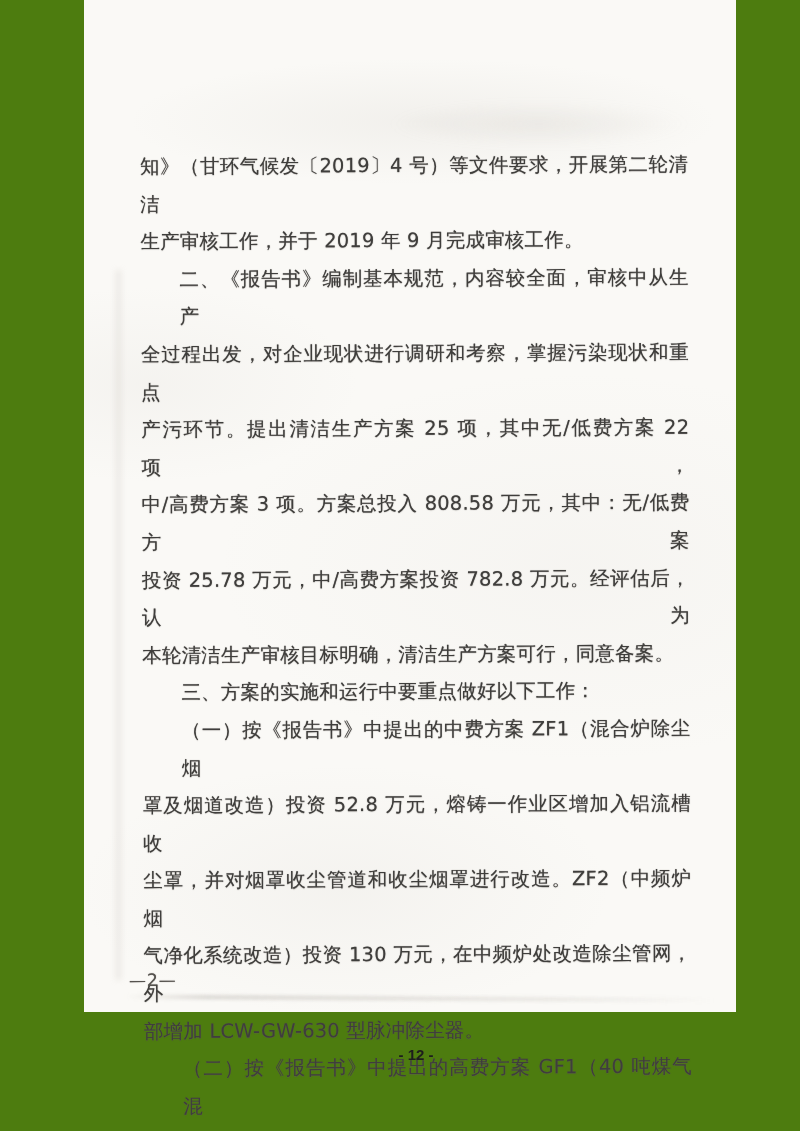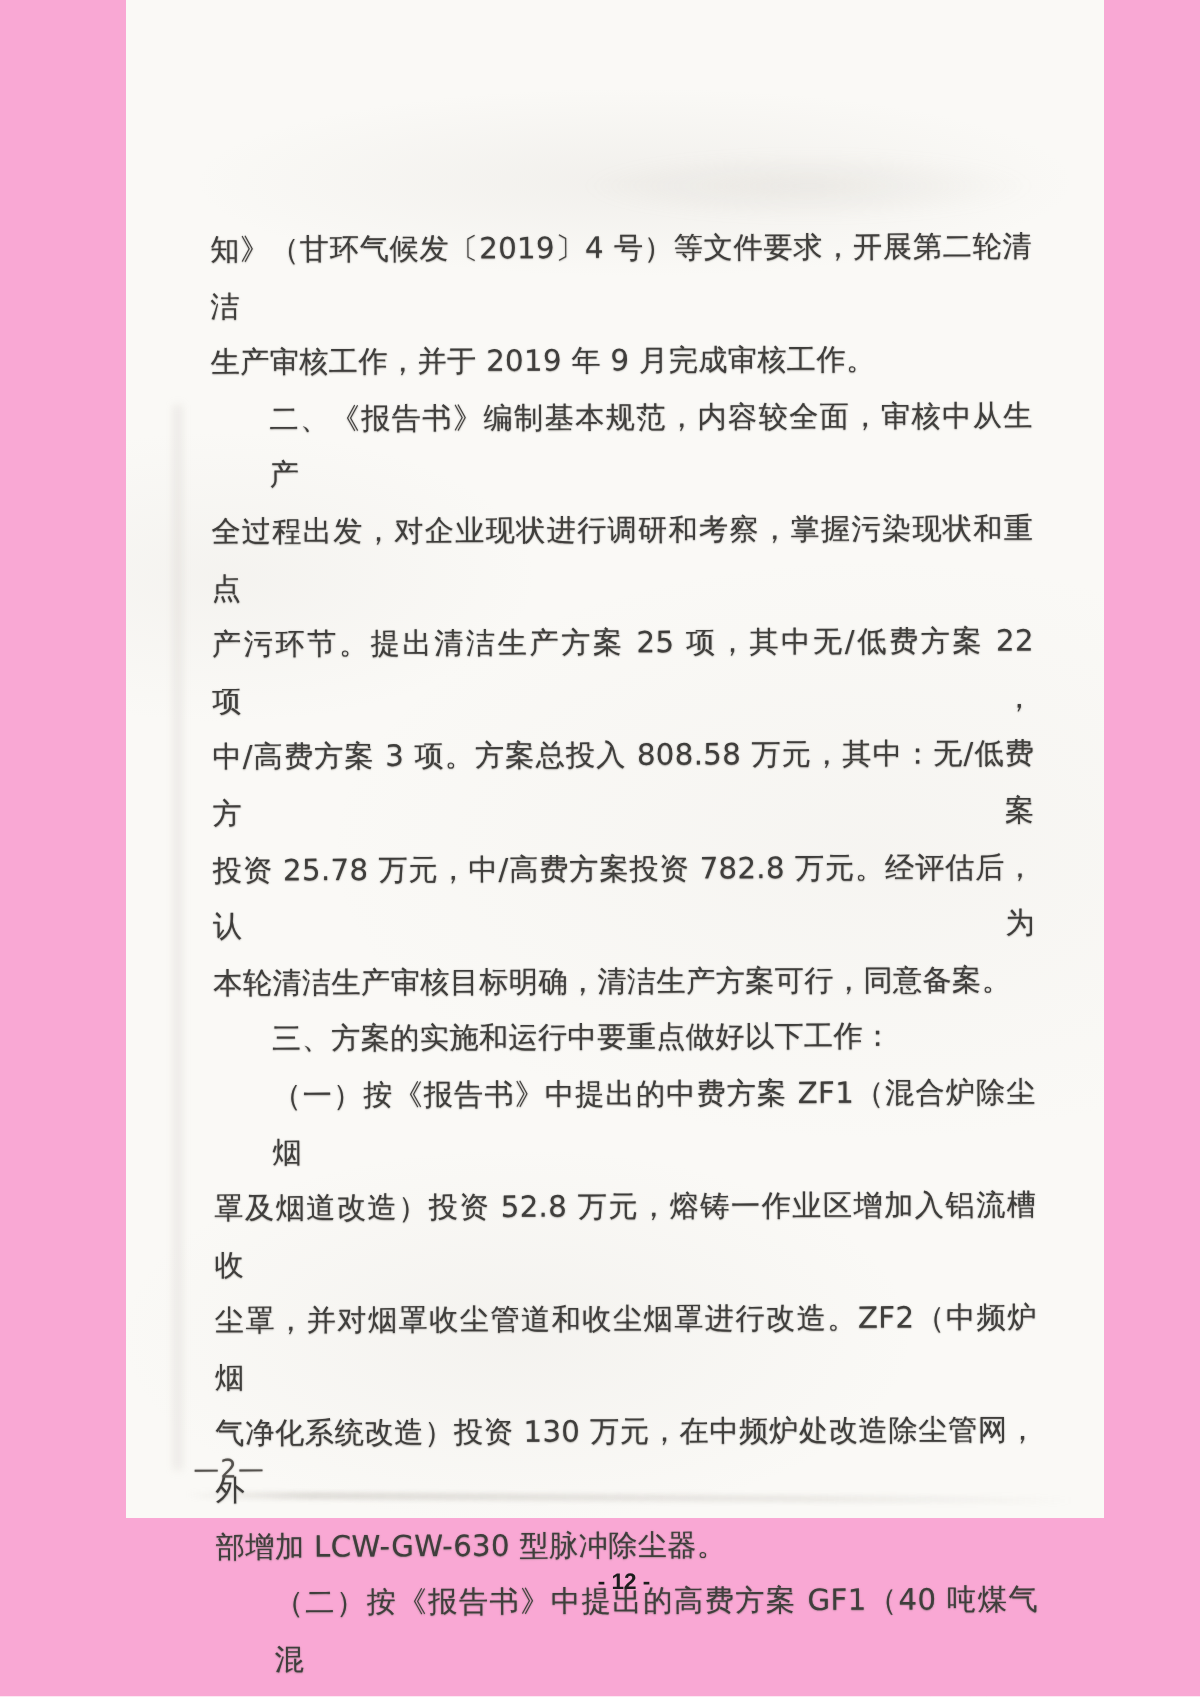--- a/index.html
+++ b/index.html
@@ -5,21 +5,21 @@
   html, body {
     margin: 0;
     padding: 0;
     background: #ffffff;
     font-family: "Liberation Sans", sans-serif;
   }
   .page {
     position: relative;
     width: 800px;
     height: 1131px;
-    background: #f9a8d4;
+    background: #4d7c0f;
     overflow: hidden;
   }
   
   .scan {
     position: absolute;
     left: 84px;
     top: 0;
     width: 652px;
     height: 1012px;
     background:

